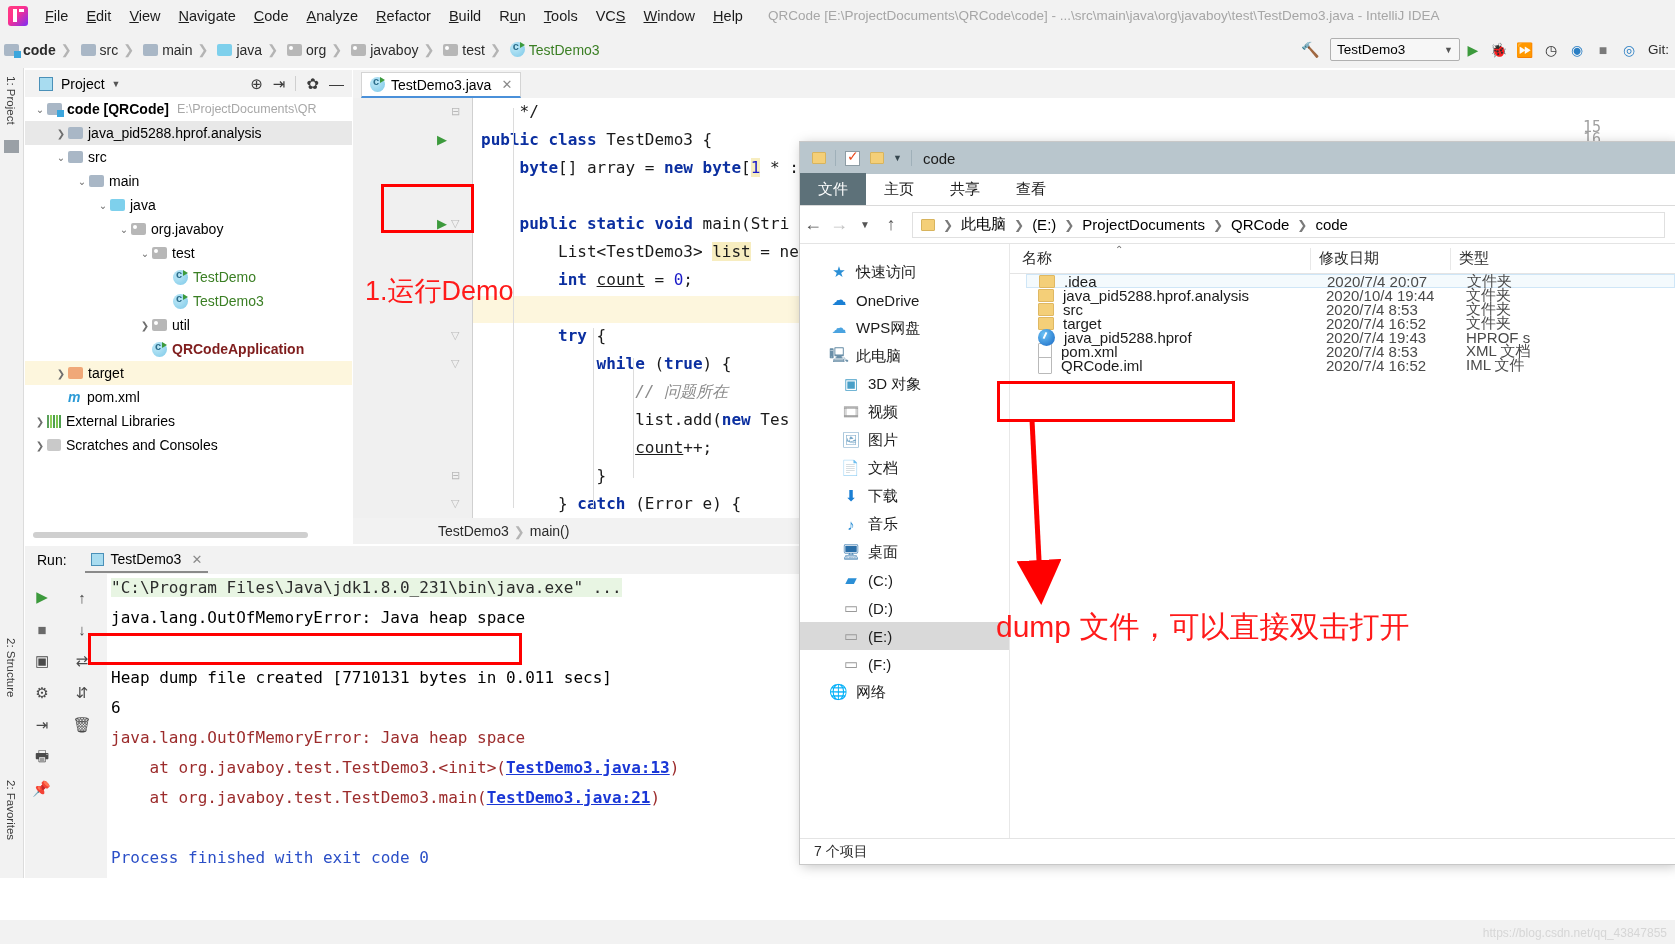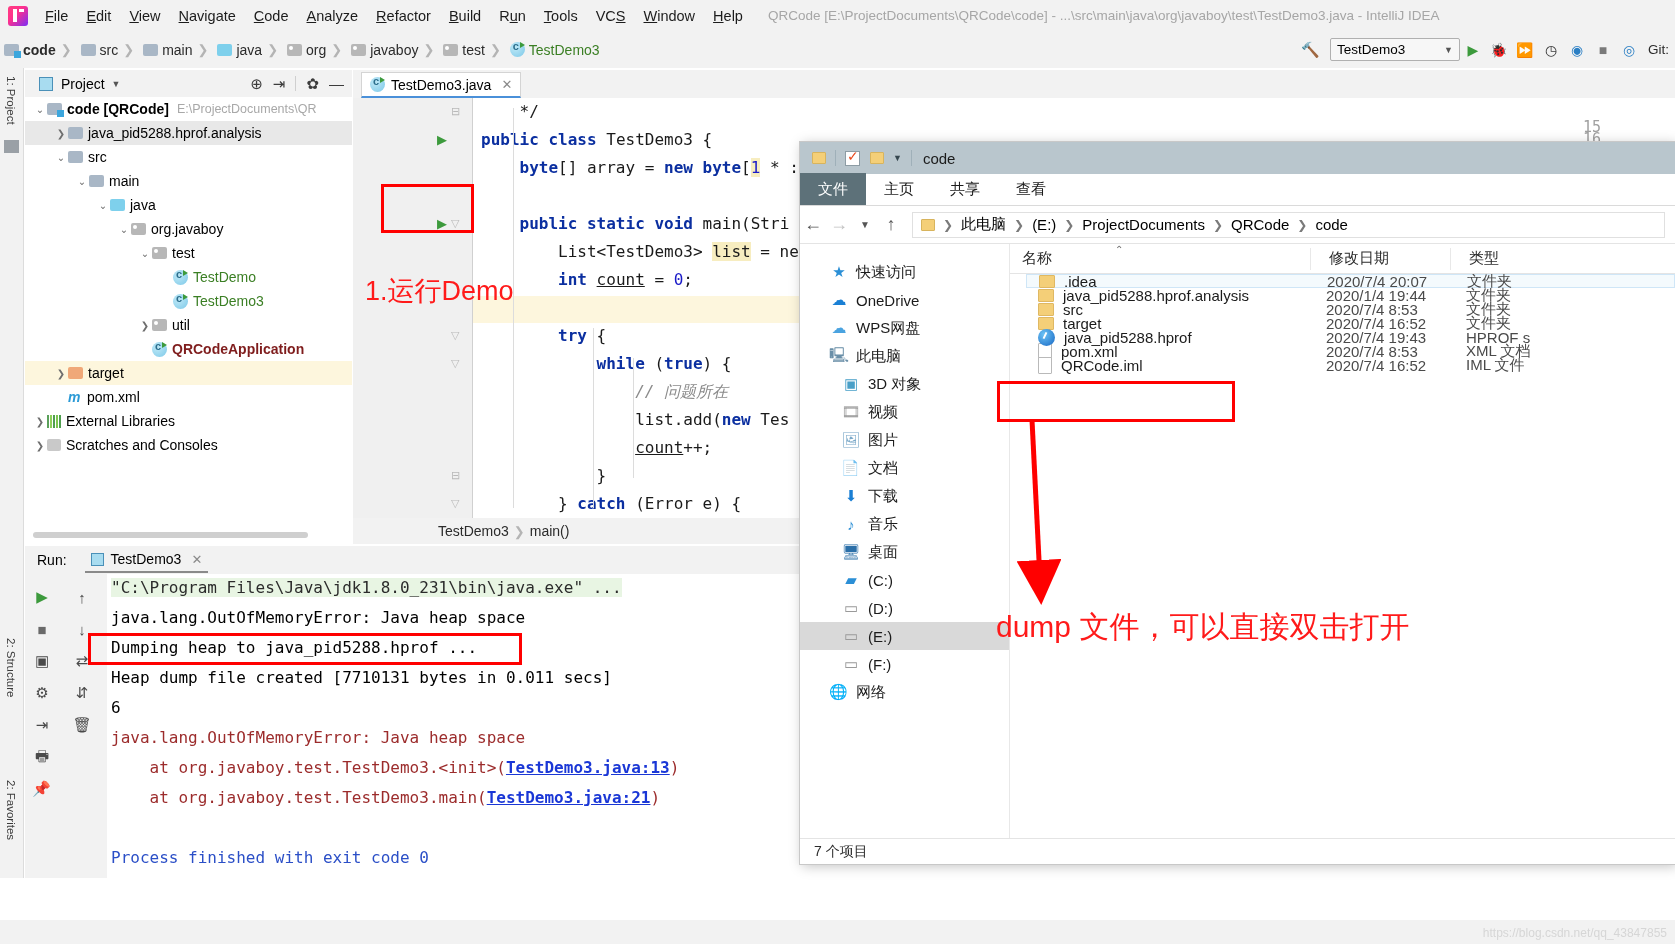--- a/index.html
+++ b/index.html
@@ -174,21 +174,21 @@
           white-space:nowrap; }
   .nrow.sel { background:#d9d9d9; }
   .nrow .ic { width:22px; text-align:center; margin-left:28px; margin-right:6px; font-size:15px;
               flex:none; }
   .nrow.indent .ic { margin-left:40px; }
 
   .exp-list { flex:1; background:#fff; position:relative; }
   .lhead { height:30px; border-bottom:1px solid #e4e4e4; display:flex; align-items:center;
            font-size:15px; color:#2b2b2b; position:relative;}
   .lh-col { border-left:1px solid #e8e8e8; height:22px; display:flex; align-items:center;
-            padding-left:18px; }
+            padding-left:8px; }
   .sortmark { position:absolute; left:105px; top:0px; font-size:10px; color:#6a6a6a; }
   .frow { height:14px; display:flex; align-items:center; font-size:15px; color:#1b1b1b;margin-left:16px; }
   .frow.sel { border:1px solid #cfe6f7; background:#f4fafd; }
   .f-name { width:300px; display:flex; align-items:center; padding-left:12px; }
   .f-date { width:140px; }
   .f-type { width:110px; }
   .fico { width:16px;height:13px;background:#f4cf78;border:1px solid #dfb863;border-radius:1px;
           margin-right:9px; flex:none;}
   .fico.doc { width:14px;height:17px;background:#fff;border:1px solid #b9b9b9; }
   .fico.hprof { width:17px;height:17px;border-radius:50%;border:none;
@@ -487,21 +487,20 @@
     <span class="rs-ico" style="left:44px; top:10px;">↑</span>
     <span class="rs-ico" style="left:44px; top:42px;">↓</span>
     <span class="rs-ico" style="left:44px; top:74px;">⇄</span>
     <span class="rs-ico" style="left:44px; top:106px;">⇵</span>
     <span class="rs-ico" style="left:44px; top:138px;">🗑</span>
   </div>
 
   <div class="console" id="console">
       <div class="cline c-green-bg" style="top: 4px; left: 4px; color: rgb(43, 43, 43);">"C:\Program Files\Java\jdk1.8.0_231\bin\java.exe" ...</div>
       <div class="cline" style="top: 34px; left: 4px;">java.lang.OutOfMemoryError: Java heap space</div>
-      <div class="cline" style="top: 64px; left: 4px;">Dumping heap to java_pid5288.hprof ...</div>
       <div class="cline" style="top: 94px; left: 4px;">Heap dump file created [7710131 bytes in 0.011 secs]</div>
       <div class="cline" style="top: 124px; left: 4px;">6</div>
       <div class="cline c-red" style="top: 154px; left: 4px;">java.lang.OutOfMemoryError: Java heap space</div>
       <div class="cline c-red" style="top: 184px; left: 4px;">    at org.javaboy.test.TestDemo3.&lt;init&gt;(<span class="c-link">TestDemo3.java:13</span>)</div>
       <div class="cline c-red" style="top: 214px; left: 4px;">    at org.javaboy.test.TestDemo3.main(<span class="c-link">TestDemo3.java:21</span>)</div>
       <div class="cline" style="top: 244px; left: 4px;"></div>
       <div class="cline c-blue" style="top: 274px; left: 4px;">Process finished with exit code 0</div>
     </div>
 
   <div class="statusbar">
@@ -629,21 +628,21 @@
               <span>.idea</span>
             </span>
             <span class="f-date" style="color:#4a4a4a">2020/7/4 20:07</span>
             <span class="f-type" style="color:#4a4a4a">文件夹</span>
           </div>
           <div class="frow">
             <span class="f-name">
               <span class="fico"></span>
               <span>java_pid5288.hprof.analysis</span>
             </span>
-            <span class="f-date" style="color:#4a4a4a">2020/1/4 19:44</span>
+            <span class="f-date" style="color:#4a4a4a">2020/10/4 19:44</span>
             <span class="f-type" style="color:#4a4a4a">文件夹</span>
           </div>
           <div class="frow">
             <span class="f-name">
               <span class="fico"></span>
               <span>src</span>
             </span>
             <span class="f-date" style="color:#4a4a4a">2020/7/4 8:53</span>
             <span class="f-type" style="color:#4a4a4a">文件夹</span>
           </div>

